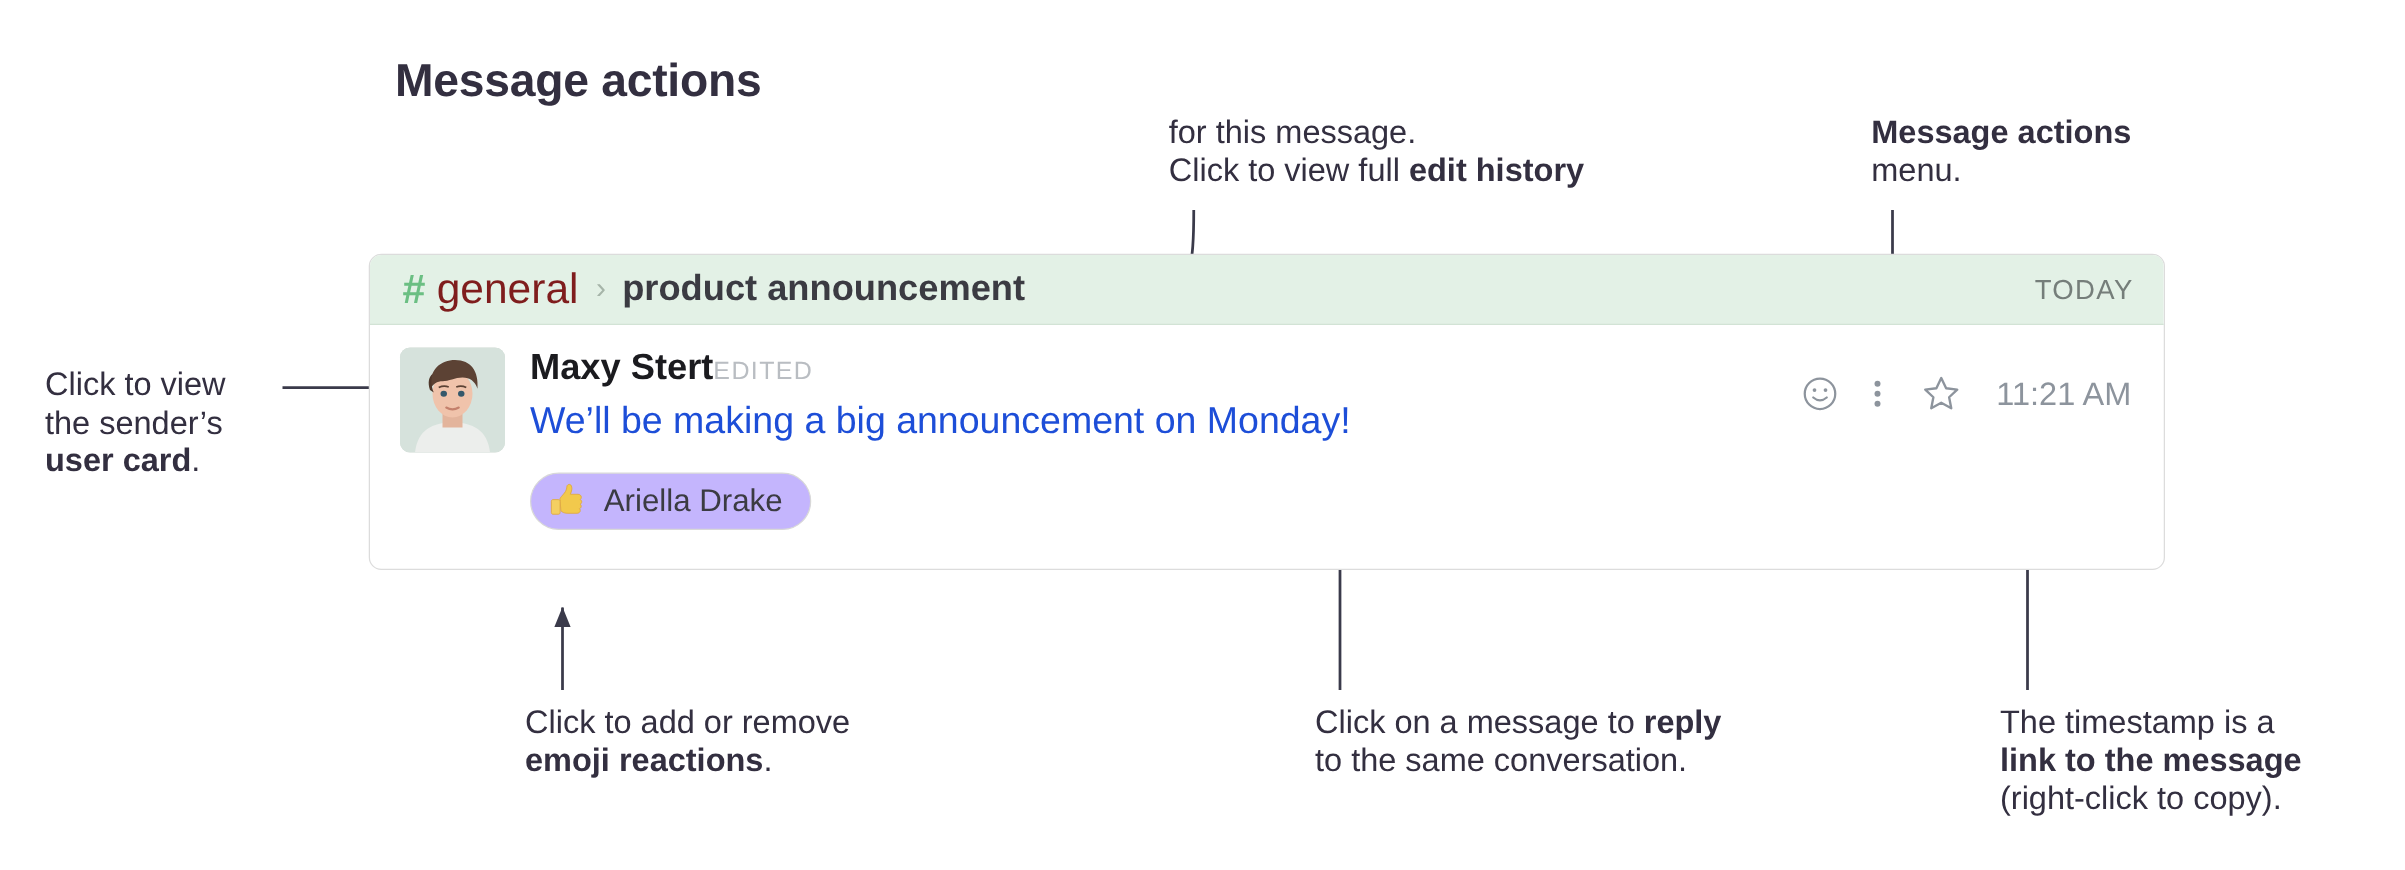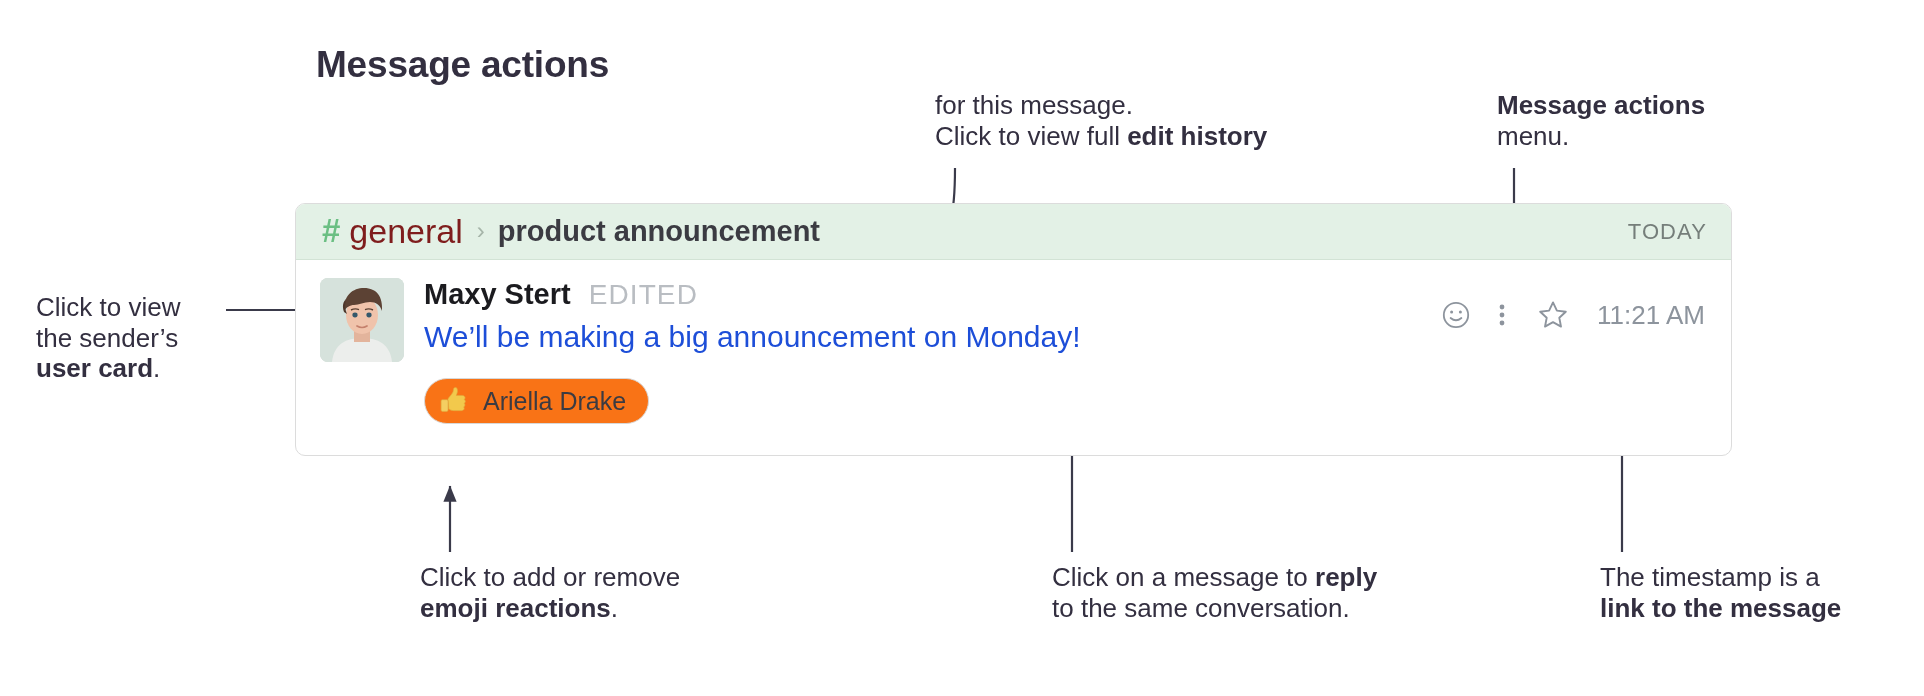--- a/index.html
+++ b/index.html
@@ -132,43 +132,42 @@
   .msg-main { margin-left: 20px; flex: 1 1 auto; min-width: 0; }
 
   .msg-topline { display: flex; align-items: baseline; }
   .sender-name {
     font-size: 29px;
     font-weight: 700;
     color: #1b1b1f;
     white-space: nowrap;
   }
   .edited-badge {
-    margin-left: 18px;
-    font-size: 28px;
+    font-size: 20px;
     letter-spacing: 1.1px;
     color: #b9bdc2;
     font-weight: 400;
     white-space: nowrap;
   }
   .msg-text {
     margin-top: 9px;
     font-size: 30px;
     color: #1d4ed8;
     white-space: nowrap;
   }
 
   
   .reaction-row { margin-top: 16px; margin-left: 104px; }
   .reaction-pill {
     display: inline-flex;
     align-items: center;
     border: 1.5px solid #d8d8d8;
     border-radius: 999px;
     padding: 5px 22px 5px 14px;
-    background: #f97316;
+    background: #c4b5fd;
   }
   .reaction-emoji { font-size: 30px; line-height: 1; margin-right: 10px; }
   .reaction-emoji svg { display:block; width: 34px; height: 34px; }
   .reaction-label { font-size: 25px; color: #3b3b42; white-space: nowrap; }
 
   
   .msg-actions {
     position: absolute;
     right: 26px;
     top: 34px;
@@ -241,20 +240,21 @@
   </div>
 
   <div class="anno anno-reply">
     <div><span>Click on a message to </span><b>reply</b></div>
     <div>to the same conversation.</div>
   </div>
 
   <div class="anno anno-timestamp">
     <div>The timestamp is a</div>
     <div><b>link to the message</b></div>
+    <div>(right-click to copy).</div>
   </div>
 
   <div class="msg-card">
 
     <div class="card-header">
       <span class="hash-icon">#</span>
       <span class="channel-name">general</span>
       <span class="crumb-sep">›</span>
       <span class="topic-name">product announcement</span>
       <span class="today-label">TODAY</span>

